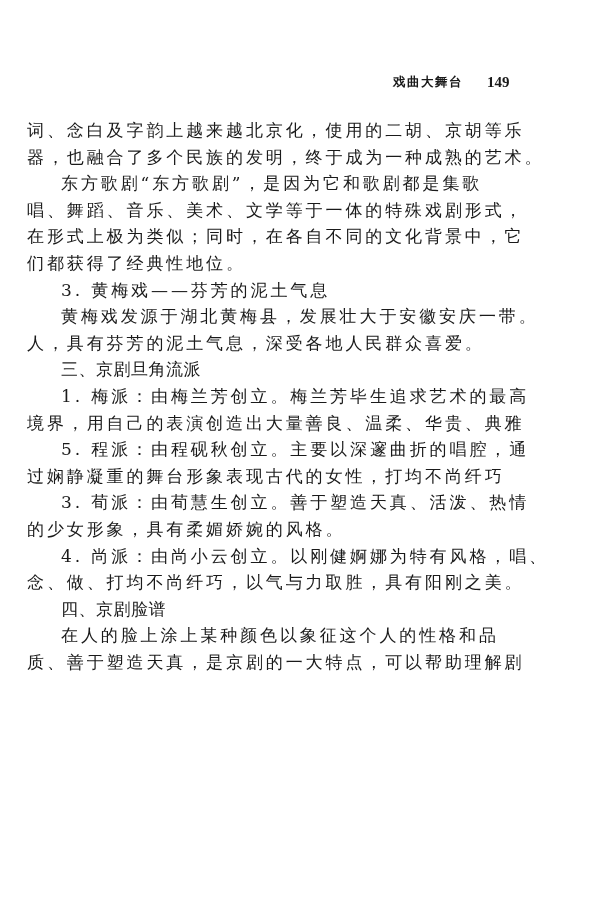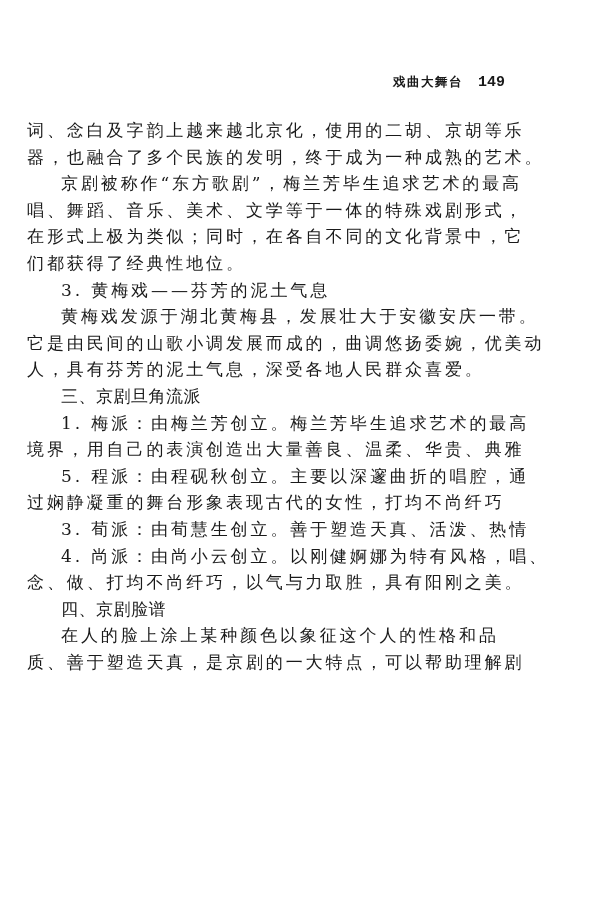--- a/index.html
+++ b/index.html
@@ -3,24 +3,24 @@
   <meta charset="utf-8">
   <style>
     html, body { margin: 0; padding: 0; background: #ffffff; }
     body {
       width: 600px; height: 899px; position: relative; overflow: hidden;
       font-family: "DejaVu Serif", "Liberation Serif", serif;
       color: #1a1a1a;
     }
     .running-header {
       position: absolute; top: 74px; left: 393px;
-      display: flex; align-items: center; gap: 15px;
+      display: flex; align-items: center; gap: 24px;
     }
     .running-title { font-size: 12.5px; letter-spacing: 1.5px; font-weight: bold; }
-    .page-number { font-family: Liberation Mono, monospace; font-size: 15px; font-weight: bold; }
+    .page-number { font-family: Liberation Serif, serif; font-size: 15px; font-weight: bold; }
     .body-text {
       position: absolute; top: 117px; left: 27px; width: 480px;
     }
     .line {
       height: 26.6px; line-height: 26.6px; font-size: 17px;
       white-space: nowrap; letter-spacing: 2.9px;
     }
     .indent { padding-left: 34px; }
     .heading { font-family: "DejaVu Sans", "Liberation Sans", sans-serif; font-weight: normal; letter-spacing: 0.5px; }
   </style>
@@ -28,32 +28,32 @@
 <body>
 
 <div class="running-header">
   <span class="running-title">戏曲大舞台</span>
   <span class="page-number">149</span>
 </div>
 
 <div class="body-text">
   <div class="line">词、念白及字韵上越来越北京化，使用的二胡、京胡等乐</div>
   <div class="line">器，也融合了多个民族的发明，终于成为一种成熟的艺术。</div>
-  <div class="line indent">京剧被称作“东方歌剧”，梅兰芳毕生追求艺术的最高</div>
+  <div class="line indent">东方歌剧“东方歌剧”，是因为它和歌剧都是集歌</div>
   <div class="line">唱、舞蹈、音乐、美术、文学等于一体的特殊戏剧形式，</div>
   <div class="line">在形式上极为类似；同时，在各自不同的文化背景中，它</div>
   <div class="line">们都获得了经典性地位。</div>
   <div class="line indent">3. 黄梅戏——芬芳的泥土气息</div>
   <div class="line indent">黄梅戏发源于湖北黄梅县，发展壮大于安徽安庆一带。</div>
-  <div class="line">它是由民间的山歌小调发展而成的，曲调悠扬委婉，优美动</div>
   <div class="line">人，具有芬芳的泥土气息，深受各地人民群众喜爱。</div>
   <div class="line indent heading">三、京剧旦角流派</div>
   <div class="line indent">1. 梅派：由梅兰芳创立。梅兰芳毕生追求艺术的最高</div>
   <div class="line">境界，用自己的表演创造出大量善良、温柔、华贵、典雅</div>
   <div class="line indent">5. 程派：由程砚秋创立。主要以深邃曲折的唱腔，通</div>
   <div class="line">过娴静凝重的舞台形象表现古代的女性，打均不尚纤巧</div>
   <div class="line indent">3. 荀派：由荀慧生创立。善于塑造天真、活泼、热情</div>
+  <div class="line">的少女形象，具有柔媚娇婉的风格。</div>
   <div class="line indent">4. 尚派：由尚小云创立。以刚健婀娜为特有风格，唱、</div>
   <div class="line">念、做、打均不尚纤巧，以气与力取胜，具有阳刚之美。</div>
   <div class="line indent heading">四、京剧脸谱</div>
   <div class="line indent">在人的脸上涂上某种颜色以象征这个人的性格和品</div>
   <div class="line">质、善于塑造天真，是京剧的一大特点，可以帮助理解剧</div>
 </div>
 
 </body></html>

